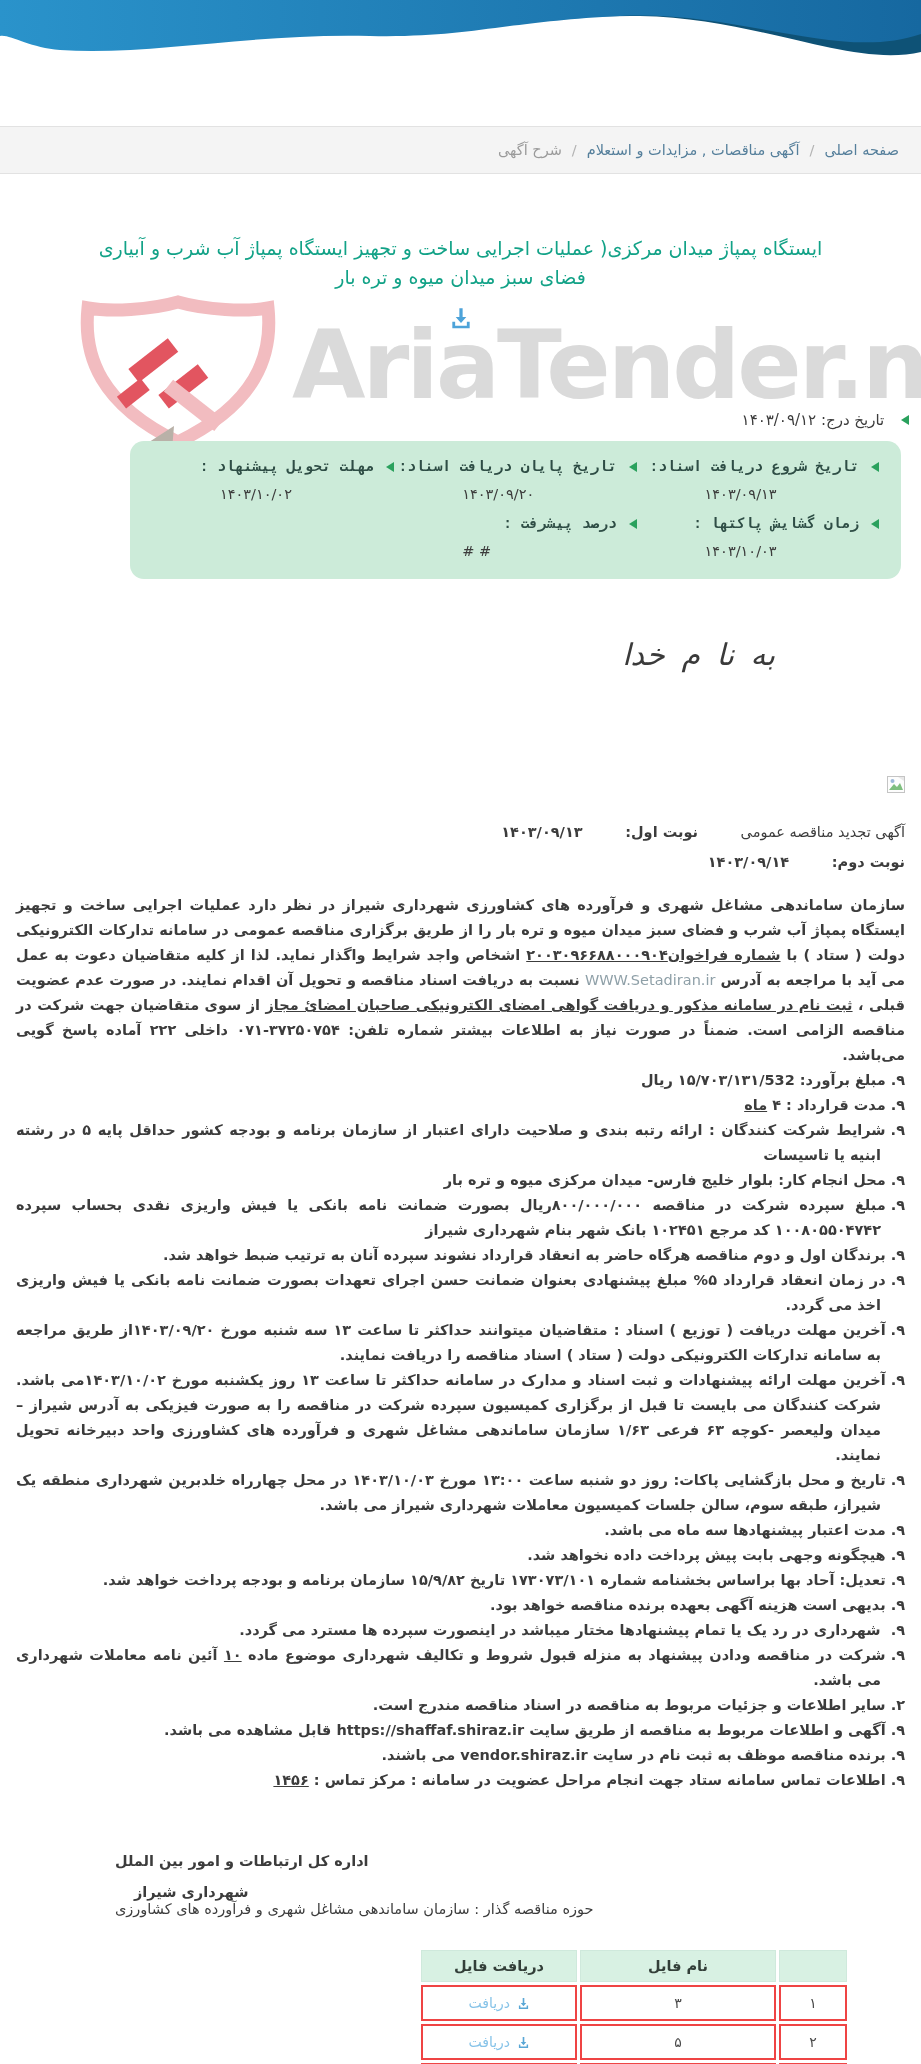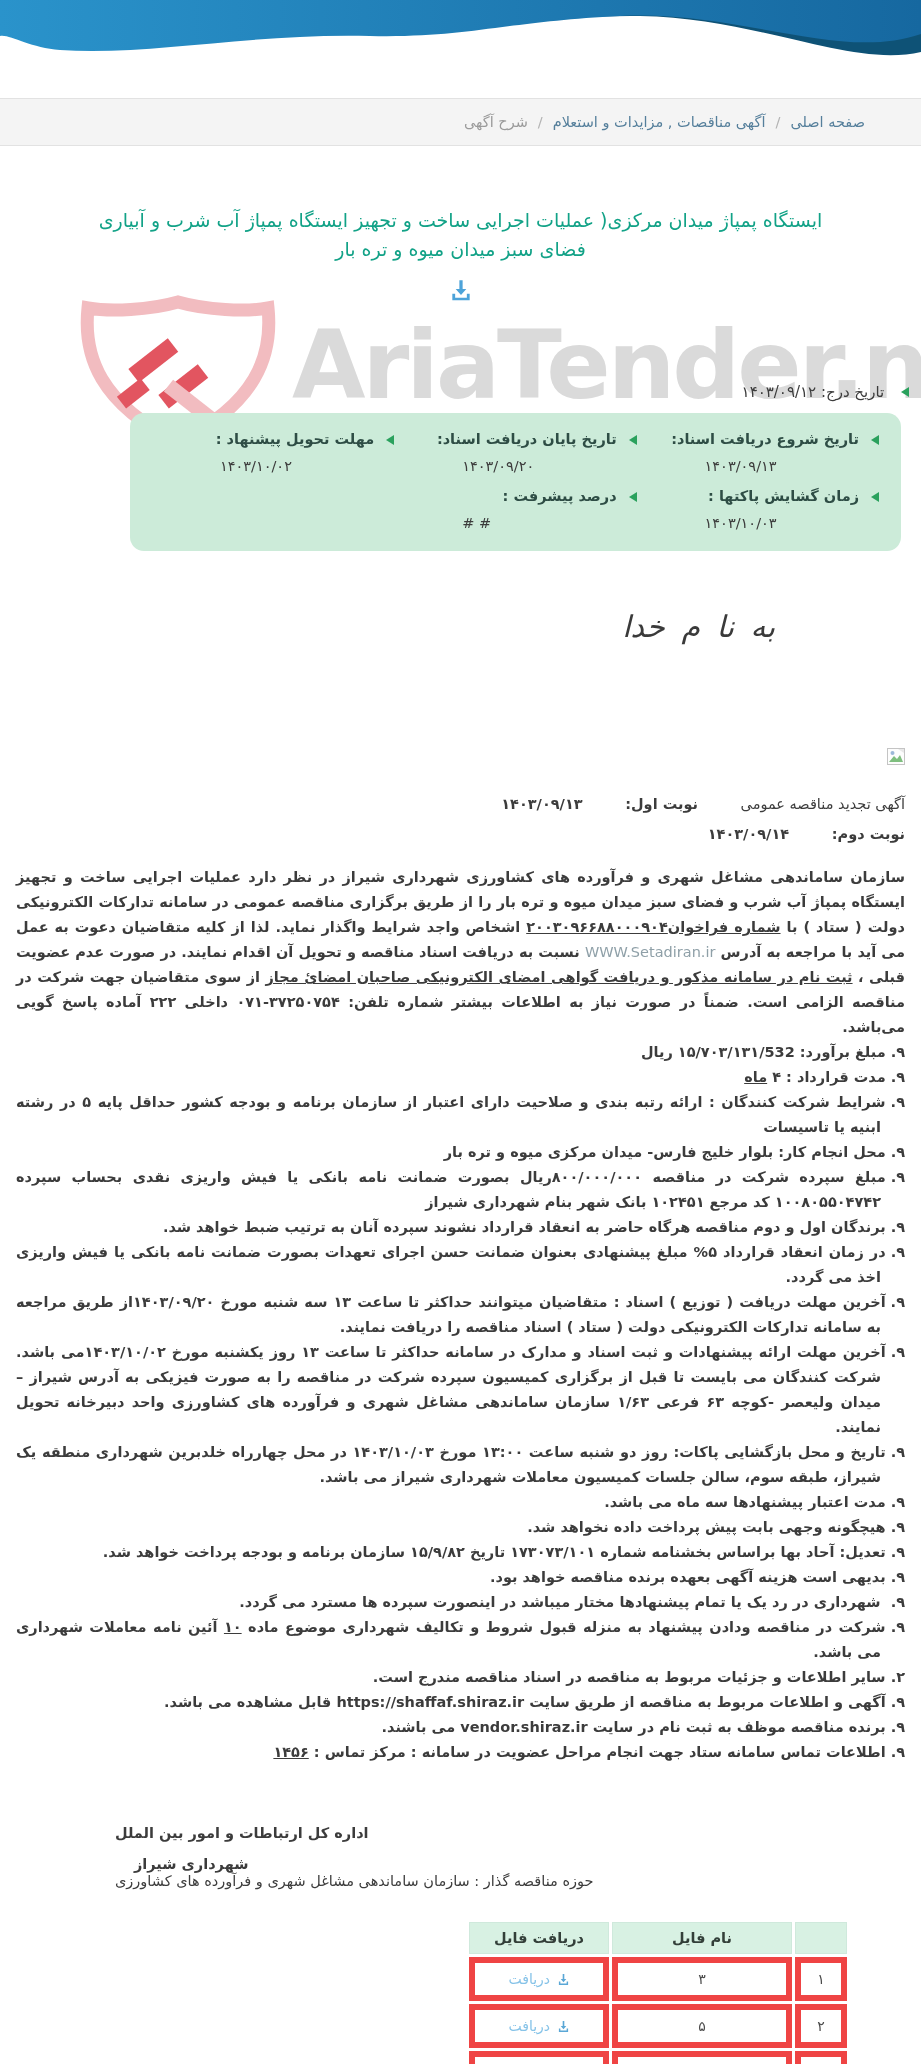--- a/index.html
+++ b/index.html
@@ -2,22 +2,22 @@
 <html lang="fa"><head>
 <meta charset="utf-8">
 <style>
   html,body{margin:0;padding:0;background:#fff;}
   .page{width:921px;height:2064px;position:relative;overflow:hidden;background:#fff;
         font-family:"DejaVu Sans",sans-serif;color:#3c3c3c;}
   
   .wave{height:62px;width:921px;overflow:hidden;}
   .wave svg{display:block;}
   
-  .crumbbar{margin-top:36px;background:#f4f4f4;border-top:1px solid #e2e2e2;border-bottom:1px solid #e2e2e2;
-            padding:15px 56px;direction:rtl;text-align:right;font-size:14.5px;}
+  .crumbbar{margin-top:64px;background:#f4f4f4;border-top:1px solid #e2e2e2;border-bottom:1px solid #e2e2e2;
+            padding:15px 22px;direction:rtl;text-align:right;font-size:14.5px;}
   .crumb{color:#557f9b;}
   .crumb.current{color:#9a9a9a;}
   .crumb-sep{color:#b3b3b3;margin:0 10px;}
   
   .title{margin:60px auto 0;width:752px;text-align:center;color:#12a287;font-weight:normal;
          font-size:19px;line-height:1.55;direction:rtl;position:relative;z-index:1;}
   .dl-top{text-align:center;margin-top:12px;position:relative;z-index:1;}
   
   .wm{position:absolute;top:296px;left:0;width:921px;height:160px;z-index:0;pointer-events:none;overflow:visible;}
   .wm-text{position:absolute;left:292px;top:14px;font-size:95px;font-weight:bold;color:#dadada;
@@ -26,21 +26,21 @@
   
   .daterow{direction:rtl;text-align:right;padding-left:12px;padding-right:12px;margin-top:76px;
            font-size:15px;font-weight:normal;color:#3c3c3c;position:relative;z-index:1;}
   .tri{display:inline-block;width:0;height:0;border:5px solid transparent;border-right:8px solid #2aa15d;
        vertical-align:middle;margin-left:7px;}
   
   .infobox{margin:12px 20px 0 130px;background:#ccebd9;border-radius:14px;position:relative;z-index:1;
            padding:16px 22px 18px;direction:rtl;}
   .info-grid{display:grid;grid-template-columns:1fr 1fr 1fr;row-gap:10px;direction:rtl;}
   .icell{text-align:right;}
-  .il{font-weight:bold;color:#2e4d45;font-size:14.5px;line-height:20px;}
+  .il{font-weight:bold;color:#2e4d45;font-size:14.5px;line-height:20px;font-family:Liberation Mono, monospace;}
   .iv{width:72%;text-align:left;font-weight:normal;color:#3c3c3c;font-size:14.5px;margin-top:7px;line-height:20px;}
   
   .bism{margin-top:58px;direction:rtl;text-align:right;padding-right:146px;font-size:30px;color:#3a3a3a;
         word-spacing:7px;position:relative;z-index:1;font-style:italic;}
   
   .imgrow{direction:rtl;text-align:right;padding-right:16px;margin-top:104px;}
   
   .nobat{direction:rtl;text-align:right;padding:0 16px;font-size:14.5px;color:#3c3c3c;margin-top:20px;line-height:30px;}
   .nh-gap{margin-left:38px;}
   .nh-b{font-weight:bold;}
@@ -53,22 +53,22 @@
   .u{text-decoration:underline;}
   .latin{direction:ltr;unicode-bidi:isolate;font-family:"DejaVu Sans",sans-serif;}
   .dim{color:#8fa0a8;font-weight:normal;}
   
   .sig-dept{margin-top:60px;text-align:left;padding-left:115px;font-weight:bold;font-size:14.5px;direction:rtl;}
   .sig-org{margin-top:15px;text-align:left;padding-left:97px;font-weight:bold;font-size:14.5px;direction:rtl;margin-left:37px;}
   .zone{margin-top:1px;text-align:left;padding-left:115px;font-size:14.5px;direction:rtl;}
   
   .files{direction:rtl;margin-top:30px;}
   table.ftab{border-collapse:separate;border-spacing:3px;margin-right:71px;}
-  .ftab th{background:#d8f1e3;color:#333f39;font-weight:bold;font-size:14.5px;padding:7px 10px;border:1px solid #cfe9dc;}
-  .ftab td{border:6px solid #ef4444;background:#fff;text-align:center;font-size:14px;color:#4a4a4a;padding:8px 10px;}
+  .ftab th{background:#d8f1e3;color:#333f39;font-weight:bold;font-size:14.5px;padding:7px 18px;border:1px solid #cfe9dc;}
+  .ftab td{border:2px solid #ef4444;background:#fff;text-align:center;font-size:14px;color:#4a4a4a;padding:8px 10px;}
   .th-idx{width:30px;}
   .th-name{width:158px;}
   .th-dl{width:118px;}
   .dl-link{color:#86c3e8;cursor:pointer;}
   .dl-link svg{vertical-align:-2px;margin-left:2px;}
 </style>
 </head>
 <body>
 
 <div class="page">

